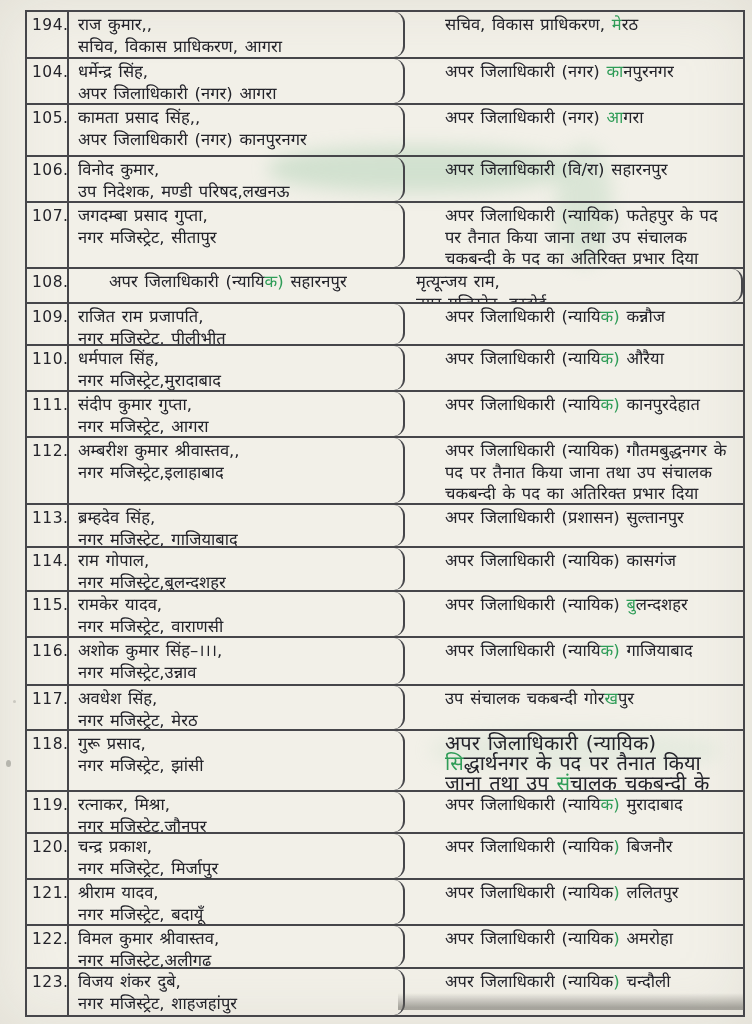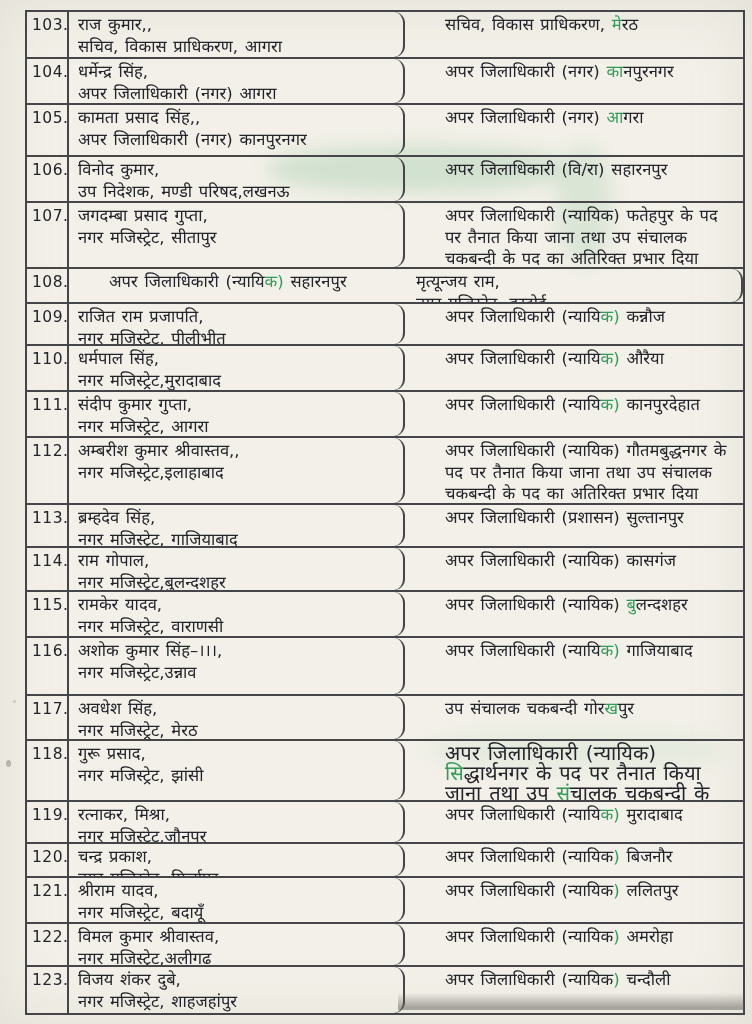--- a/index.html
+++ b/index.html
@@ -50,21 +50,21 @@
 
   <div class="smudge sm1"></div>
   <div class="smudge sm2"></div>
   <div class="smudge sm3"></div>
   <div class="speck sp1"></div>
   <div class="speck sp2"></div>
 
   <div class="tbl">
 
     <div class="row" style="height:47px">
-      <div class="c sn"><span>103.</span></div>
+      <div class="c sn"><span>194.</span></div>
       <div class="c nm">
           <div>राज कुमार,,</div>
           <div>सचिव, विकास प्राधिकरण, आगरा</div>
         </div>
       <div class="c po"><span>सचिव, विकास प्राधिकरण, </span><span class="g">मे</span><span>रठ</span></div>
     </div>
 
     <div class="row" style="height:46px">
       <div class="c sn"><span>104.</span></div>
       <div class="c nm">
@@ -166,21 +166,21 @@
 
     <div class="row" style="height:46px">
       <div class="c sn"><span>115.</span></div>
       <div class="c nm">
           <div>रामकेर यादव,</div>
           <div>नगर मजिस्ट्रेट, वाराणसी</div>
         </div>
       <div class="c po"><span>अपर जिलाधिकारी (न्यायिक) </span><span class="g">बु</span><span>लन्दशहर</span></div>
     </div>
 
-    <div class="row" style="height:58px">
+    <div class="row" style="height:48px">
       <div class="c sn"><span>116.</span></div>
       <div class="c nm">
           <div>अशोक कुमार सिंह–।।।,</div>
           <div>नगर मजिस्ट्रेट,उन्नाव</div>
         </div>
       <div class="c po"><span>अपर जिलाधिकारी (न्यायि</span><span class="g">क)</span><span> गाजियाबाद</span></div>
     </div>
 
     <div class="row" style="height:45px">
       <div class="c sn"><span>117.</span></div>
@@ -202,21 +202,21 @@
 
     <div class="row" style="height:42px">
       <div class="c sn"><span>119.</span></div>
       <div class="c nm">
           <div>रत्नाकर, मिश्रा,</div>
           <div>नगर मजिस्ट्रेट,जौनपुर</div>
         </div>
       <div class="c po"><span>अपर जिलाधिकारी (न्यायि</span><span class="g">क)</span><span> मुरादाबाद</span></div>
     </div>
 
-    <div class="row" style="height:34px">
+    <div class="row" style="height:46px">
       <div class="c sn"><span>120.</span></div>
       <div class="c nm">
           <div>चन्द्र प्रकाश,</div>
           <div>नगर मजिस्ट्रेट, मिर्जापुर</div>
         </div>
       <div class="c po"><span>अपर जिलाधिकारी (न्यायिक</span><span class="g">)</span><span> बिजनौर</span></div>
     </div>
 
     <div class="row" style="height:46px">
       <div class="c sn"><span>121.</span></div>

